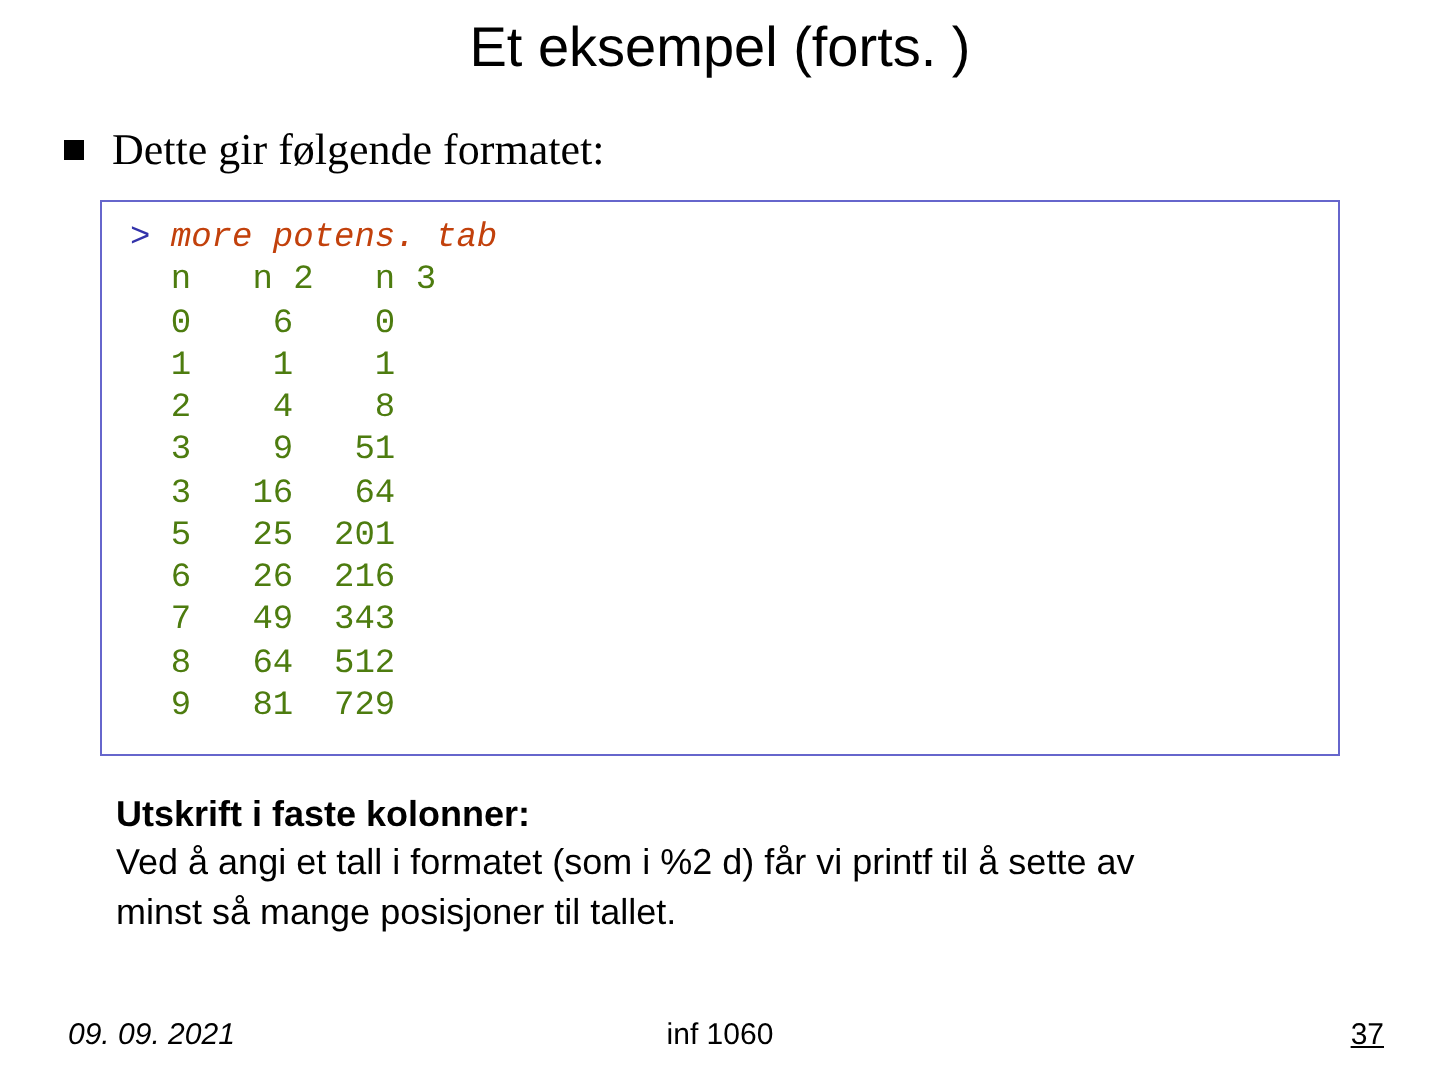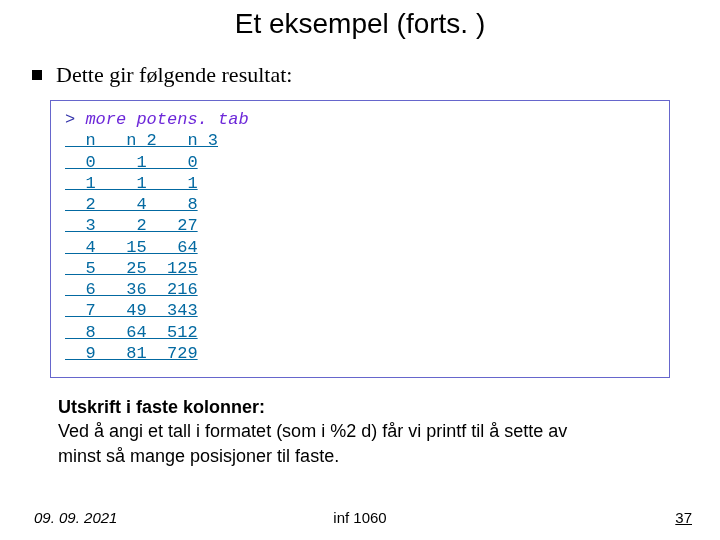--- a/index.html
+++ b/index.html
@@ -8,63 +8,63 @@
   .title { position: absolute; top: 8px; left: 0; width: 100%; text-align: center; font-size: 28px; font-weight: 400; }
   .bullet-row { position: absolute; top: 62px; left: 32px; display: flex; align-items: center; gap: 14px; }
   .bullet-dot { width: 10px; height: 10px; background: #000; }
   .bullet-text { font-family: Georgia, 'Times New Roman', serif; font-size: 22px; color: #000; }
   .code-box {
     position: absolute; top: 100px; left: 50px; width: 620px; height: 278px;
     border: 1px solid #6666cc; background: #fff; padding: 8px 14px;
     font-family: "Courier New", monospace; font-size: 17px; line-height: 1.25;
   }
   .prompt { color: #3333aa; }
-  .cmd { color: #6d28d9; font-style: italic; }
-  .tab-line { white-space: pre; color: #0369a1; text-decoration: underline; }
+  .cmd { color: #c2410c; font-style: italic; }
+  .tab-line { white-space: pre; color: #4d7c0f; }
   .caption { position: absolute; top: 395px; left: 58px; width: 610px; font-size: 18px; line-height: 1.35; }
   .caption .bold { font-weight: 700; }
   .caption .italic { }
   .footer-date { position: absolute; left: 34px; bottom: 14px; font-size: 15px; font-style: italic; }
   .footer-mid  { position: absolute; left: 0; width: 100%; text-align: center; bottom: 14px; font-size: 15px; }
   .footer-num  { position: absolute; right: 28px; bottom: 14px; font-size: 15px; text-decoration: underline; }
 </style>
 </head>
 <body>
 
 <div class="slide">
 
   <div class="title">Et eksempel (forts. )</div>
 
   <div class="bullet-row">
     <div class="bullet-dot"></div>
-    <div class="bullet-text">Dette gir følgende resultat:</div>
+    <div class="bullet-text">Dette gir følgende formatet:</div>
   </div>
 
   <div class="code-box">
     <div>
       <span class="prompt">&gt;</span>
       <span> </span>
       <span class="cmd">more potens. tab</span>
     </div>
     <div class="tab-line">  n   n 2   n 3</div>
-    <div class="tab-line">  0    1    0</div>
+    <div class="tab-line">  0    6    0</div>
     <div class="tab-line">  1    1    1</div>
     <div class="tab-line">  2    4    8</div>
-    <div class="tab-line">  3    2   27</div>
-    <div class="tab-line">  4   15   64</div>
-    <div class="tab-line">  5   25  125</div>
-    <div class="tab-line">  6   36  216</div>
+    <div class="tab-line">  3    9   51</div>
+    <div class="tab-line">  3   16   64</div>
+    <div class="tab-line">  5   25  201</div>
+    <div class="tab-line">  6   26  216</div>
     <div class="tab-line">  7   49  343</div>
     <div class="tab-line">  8   64  512</div>
     <div class="tab-line">  9   81  729</div>
   </div>
 
   <div class="caption">
     <span class="bold">Utskrift i faste kolonner:</span><br>
     <span>Ved å angi et tall i formatet (som i %2 d) får vi printf til å sette av</span><br>
-    <span class="italic">minst</span><span> så mange posisjoner til faste.</span>
+    <span class="italic">minst</span><span> så mange posisjoner til tallet.</span>
   </div>
 
   <div class="footer-date">09. 09. 2021</div>
   <div class="footer-mid">inf 1060</div>
   <div class="footer-num">37</div>
 
 </div>
 
 </body></html>

